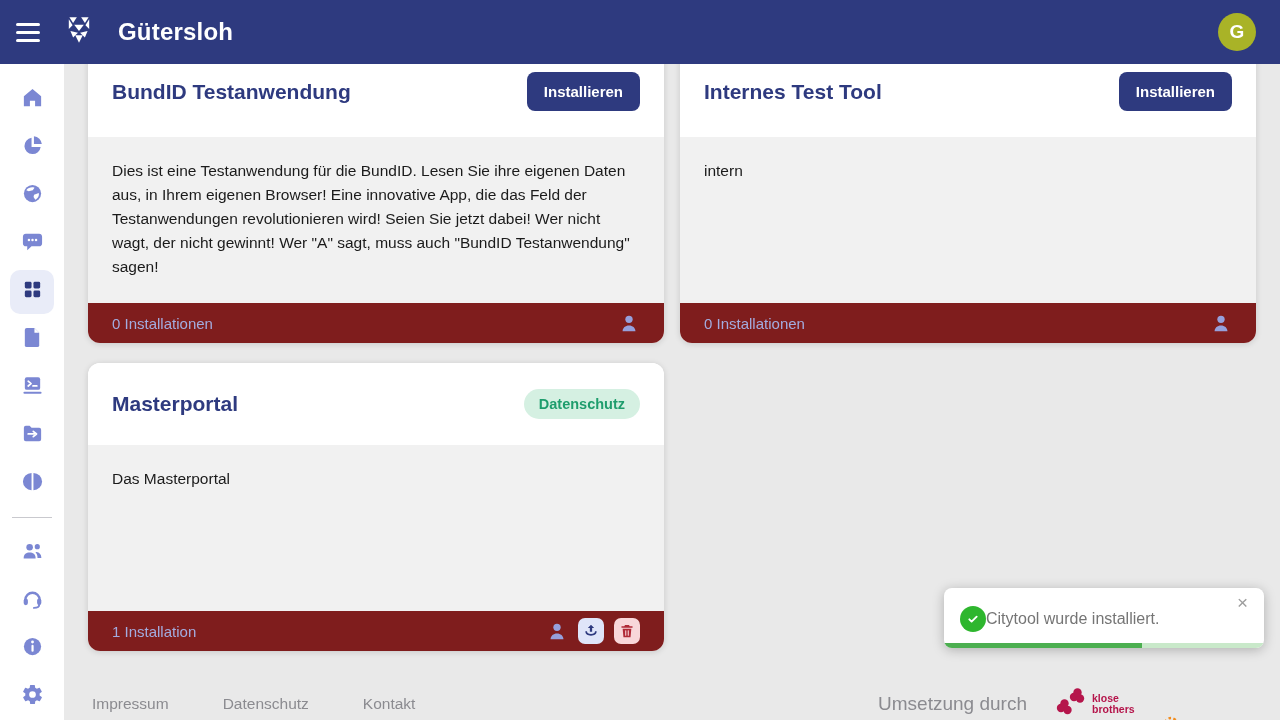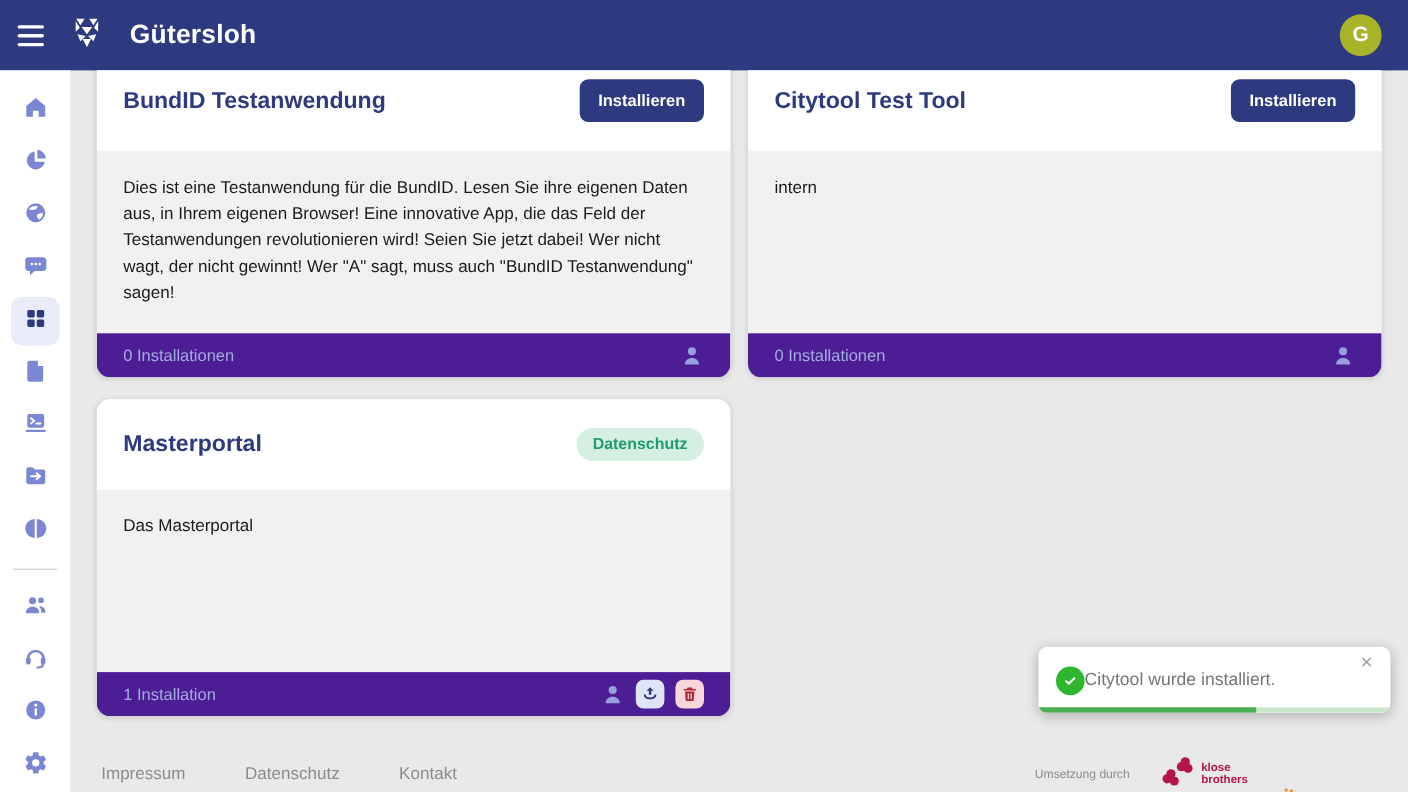--- a/index.html
+++ b/index.html
@@ -31,35 +31,35 @@
   .cards{display:grid;grid-template-columns:1fr 1fr;column-gap:16px;row-gap:20px;margin-top:-18px;align-items:stretch;}
   .card{background:#fff;border-radius:12px;box-shadow:0 1px 6px rgba(0,0,0,.14);display:flex;flex-direction:column;overflow:hidden;}
   .card-head{display:flex;align-items:center;justify-content:space-between;padding:26px 24px;background:#fff;}
   .card-title{color:var(--accent,#2e3a7f);font-size:21px;font-weight:700;}
   .btn-install{background:var(--accent,#2e3a7f);color:#fff;border:none;border-radius:8px;
     font-family:inherit;font-size:15px;font-weight:600;padding:11px 17px;cursor:pointer;}
   .badge-installed{background:var(--badge_bg,#d5f0e2);color:var(--badge_text,#1f9d6d);
     font-size:14.5px;font-weight:600;padding:7px 15px;border-radius:16px;}
   .card-body{background:var(--card_body_bg,#f1f1f1);padding:22px 24px;font-size:15.5px;line-height:24px;
     color:#1b1b1b;flex:1;min-height:166px;}
-  .card-foot{background:#4c1d95;height:40px;padding:0 24px;display:flex;align-items:center;justify-content:space-between;text-align:center;}
+  .card-foot{background:#7f1d1d;height:40px;padding:0 24px;display:flex;align-items:center;justify-content:space-between;text-align:center;}
   .installs{color:var(--muted_lavender,#a3acdf);font-size:15px;font-weight:500;}
   .foot-icons{display:flex;align-items:center;gap:10px;}
   .icon-person{color:var(--lavender_light,#96a0dc);width:22px;height:22px;cursor:pointer;}
   .icon-btn{width:26px;height:26px;border-radius:7px;display:flex;align-items:center;justify-content:center;border:none;cursor:pointer;padding:0;}
   .icon-btn svg{width:16px;height:16px;}
   .icon-btn.upload{background:var(--upload_bg,#dfe5f9);color:var(--accent,#2e3a7f);}
   .icon-btn.trash{background:var(--danger_bg,#f8d7da);color:var(--danger,#b02a37);}
 
   
   .page-footer{margin-top:auto;padding:18px 4px 22px;display:flex;align-items:center;justify-content:space-between;}
   .foot-links{display:flex;gap:54px;}
   .foot-link{color:var(--footer_text,#8b8b90);font-size:15.5px;cursor:pointer;text-decoration:none;}
   .attribution{display:flex;align-items:center;gap:26px;}
-  .attr-text{color:var(--footer_text,#8b8b90);font-size:11px;margin-left:32px;}
+  .attr-text{color:var(--footer_text,#8b8b90);font-size:19px;margin-left:32px;}
   .logo-klose{display:flex;align-items:center;gap:5px;cursor:pointer;}
   .logo-klose .kb-text{color:var(--klose,#b5154b);font-size:10.5px;font-weight:700;line-height:11px;}
   .logo-teuto{display:flex;align-items:center;gap:6px;cursor:pointer;margin-top:45px;}
   .logo-teuto .tn-text{color:#2b2b2b;font-size:15.5px;font-weight:700;}
 
   
   .toast{position:fixed;right:16px;bottom:72px;width:320px;background:#fff;border-radius:8px;
     box-shadow:0 2px 12px rgba(0,0,0,.25);overflow:hidden;padding:18px 16px 16px;}
   .toast-row{display:flex;align-items:center;gap:0;}
   .toast-msg{color:#757575;font-size:16px;}
@@ -222,21 +222,21 @@
               <svg viewBox="0 0 24 24" width="22" height="22" fill="currentColor">
                   <circle cx="12" cy="8" r="4"></circle>
                   <path d="M5 21c0-4 3.1-6.4 7-6.4s7 2.4 7 6.4z"></path>
                 </svg></span>
           </div>
         </div>
       </section>
 
       <section class="card">
         <div class="card-head">
-          <h2 class="card-title" style="margin:0">Citytool Test Tool</h2>
+          <h2 class="card-title" style="margin:0">Internes Test Tool</h2>
           <button class="btn-install">Installieren</button>
         </div>
         <div class="card-body">intern</div>
         <div class="card-foot">
           <span class="installs">0 Installationen</span>
           <div class="foot-icons">
             <span class="icon-person">
               <svg viewBox="0 0 24 24" width="22" height="22" fill="currentColor">
                   <circle cx="12" cy="8" r="4"></circle>
                   <path d="M5 21c0-4 3.1-6.4 7-6.4s7 2.4 7 6.4z"></path>

